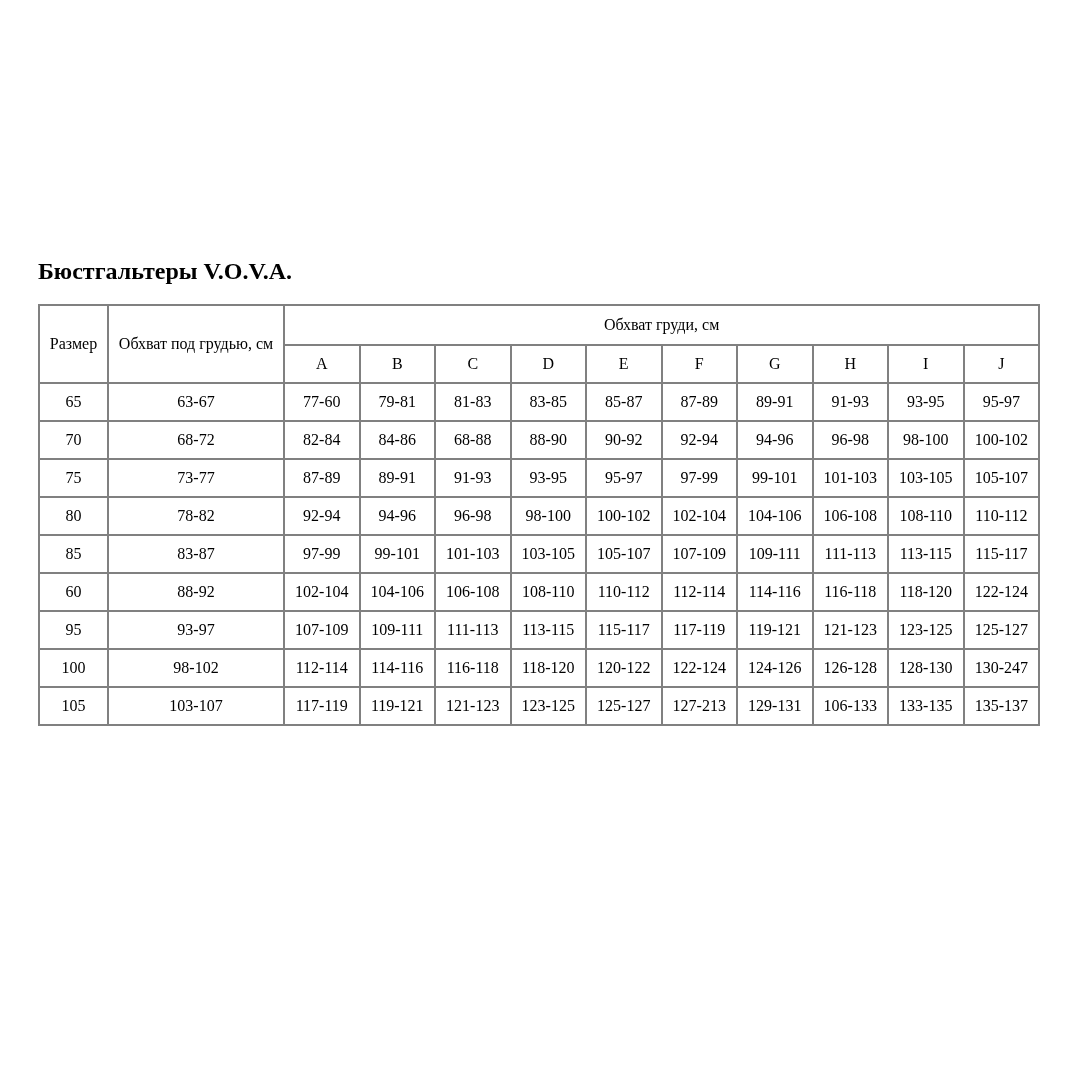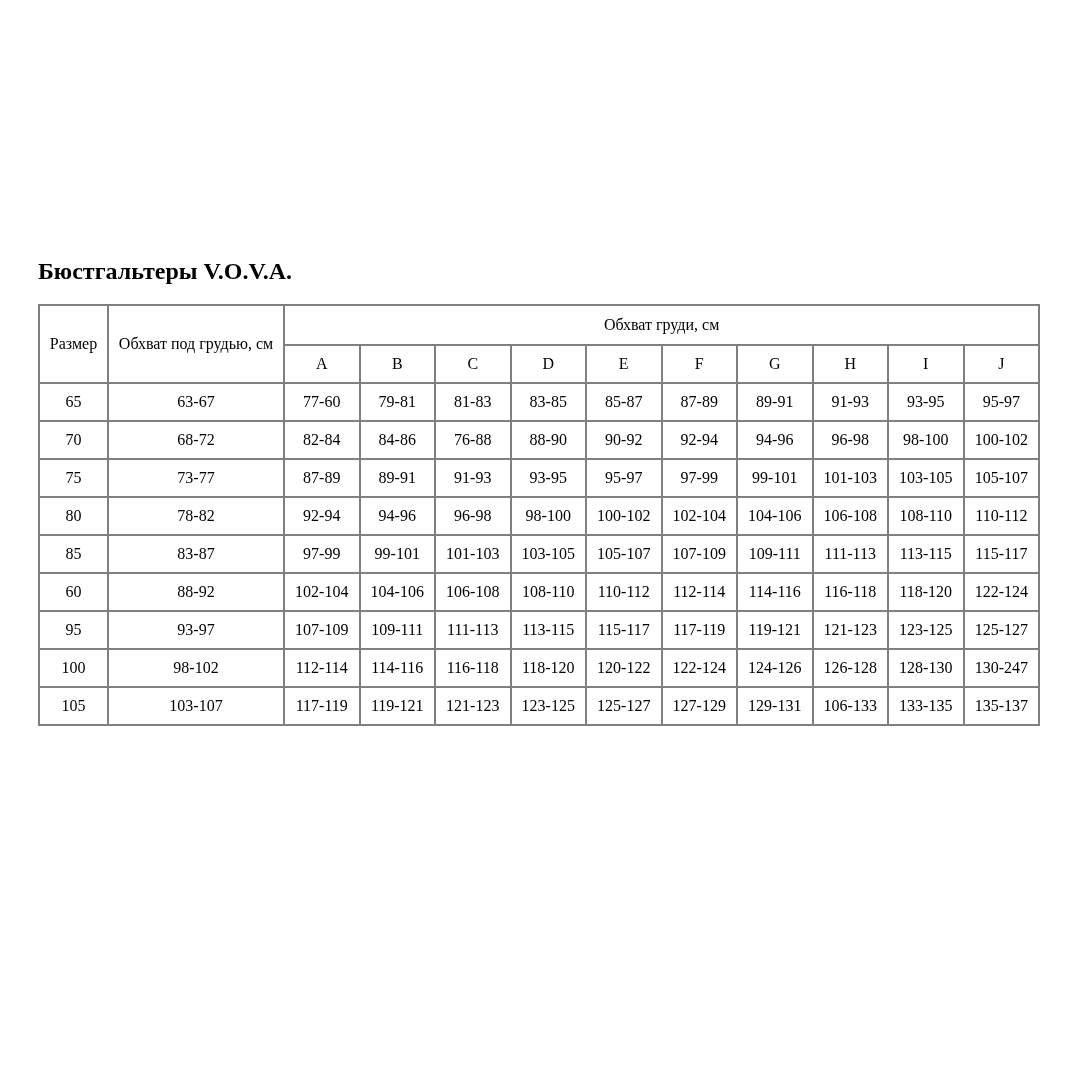--- a/index.html
+++ b/index.html
@@ -101,21 +101,21 @@
           <td>89-91</td>
           <td>91-93</td>
           <td>93-95</td>
           <td>95-97</td>
         </tr>
         <tr>
           <td>70</td>
           <td>68-72</td>
           <td>82-84</td>
           <td>84-86</td>
-          <td>76-88</td>
+          <td>68-88</td>
           <td>88-90</td>
           <td>90-92</td>
           <td>92-94</td>
           <td>94-96</td>
           <td>96-98</td>
           <td>98-100</td>
           <td>100-102</td>
         </tr>
         <tr>
           <td>75</td>
@@ -202,21 +202,21 @@
           <td>130-247</td>
         </tr>
         <tr>
           <td>105</td>
           <td>103-107</td>
           <td>117-119</td>
           <td>119-121</td>
           <td>121-123</td>
           <td>123-125</td>
           <td>125-127</td>
-          <td>127-129</td>
+          <td>127-213</td>
           <td>129-131</td>
           <td>106-133</td>
           <td>133-135</td>
           <td>135-137</td>
         </tr>
       </tbody>
   </table>
 </div>
 
 </body></html>

